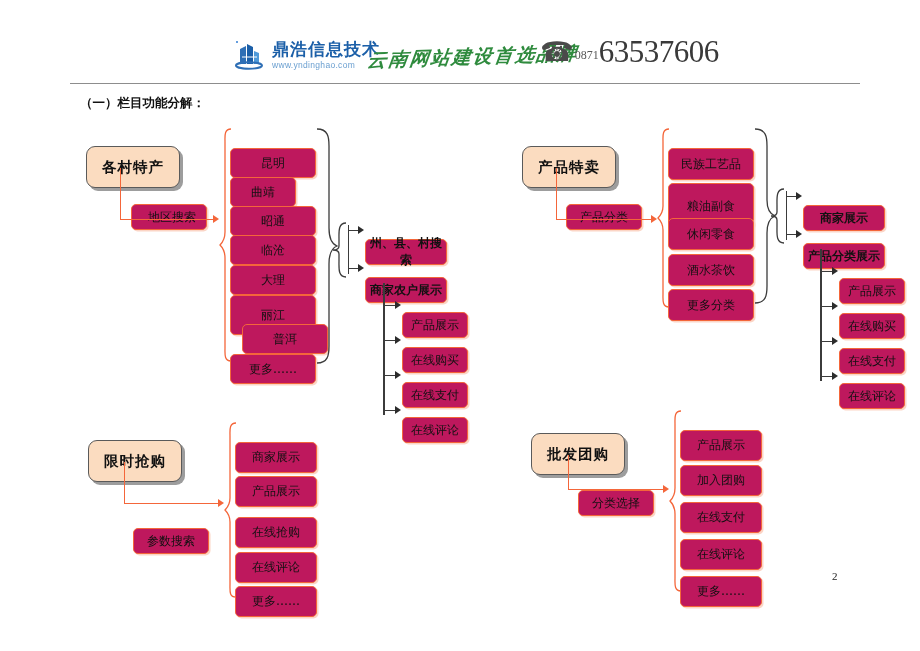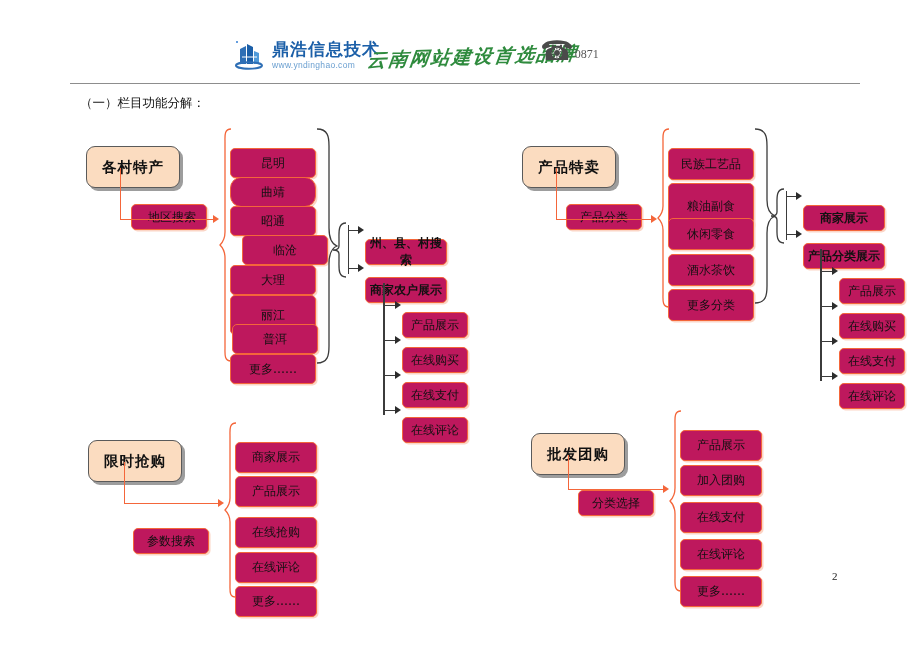--- a/index.html
+++ b/index.html
@@ -29,21 +29,21 @@
               transform:scaleX(-1);}
   .phone-area{font-family:"Liberation Serif",serif;font-size:12px;color:#575757;
               margin-bottom:3px;}
   .phone-num{font-family:"Liberation Serif",serif;font-size:31px;color:#3a3a3a;
              line-height:.9;letter-spacing:-.5px;}
   .rule{position:absolute;left:70px;top:83px;width:790px;height:0;
         border-top:1.6px solid #8d8d8d;}
 
   
   .section-title{position:absolute;left:80px;top:95px;font-size:12.5px;color:#111;
-                 font-family:"DejaVu Serif",serif;}
+                 font-family:"DejaVu Serif",serif;font-weight:bold;}
 
   
   .node{position:absolute;box-sizing:border-box;display:flex;align-items:center;
         justify-content:center;text-align:center;margin-top:20px;}
 
   
   .main-node{
     background:#fbdcc0;
     border:1.6px solid #5a5a5a;
     border-radius:9px;
@@ -105,20 +105,21 @@
         <span class="logo-cn">鼎浩信息技术</span>
         <span class="logo-url">www.yndinghao.com</span>
       </div>
     </div>
 
     <div class="slogan">云南网站建设首选品牌</div>
 
     <div class="phone-wrap">
       <span class="phone-icon">☎</span>
       <span class="phone-area">0871</span>
+      <span class="phone-num">63537606</span>
     </div>
 
     <div class="rule"></div>
   </div>
 
   <div class="section-title">（一）栏目功能分解：</div>
 
   <div>
 
     <div class="node main-node" style="left:86px;top:126px;width:94px;height:42px;">各村特产</div>
@@ -127,26 +128,26 @@
 
     <div class="ln v" style="left:120px;top:168px;height:52px;"></div>
     <div class="ln h" style="left:120px;top:219px;width:94px;"></div>
     <div class="arrow" style="left:213px;top:215px;"></div>
 
     <svg class="brace sbrace" style="left:219px;top:128px;" width="14" height="234">
       <path d="M12 1 C5 1 6 8 6 14 L6 104 C6 112 2 116 1 117 C2 118 6 122 6 130 L6 220 C6 226 5 233 12 233"></path>
     </svg>
 
     <div class="node obox" style="left:230px;top:128px;width:86px;height:30px;">昆明</div>
-    <div class="node obox" style="left:230px;top:157px;width:86px;height:30px;border-radius:11px;">曲靖</div>
+    <div class="node obox" style="left:230px;top:157px;width:66px;height:30px;">曲靖</div>
     <div class="node obox" style="left:230px;top:186px;width:86px;height:30px;">昭通</div>
-    <div class="node obox" style="left:242px;top:215px;width:86px;height:30px;">临沧</div>
+    <div class="node obox" style="left:230px;top:215px;width:86px;height:30px;">临沧</div>
     <div class="node obox" style="left:230px;top:245px;width:86px;height:30px;">大理</div>
     <div class="node obox" style="left:230px;top:275px;width:86px;height:40px;">丽江</div>
-    <div class="node obox" style="left:232px;top:304px;width:86px;height:30px;">普洱</div>
+    <div class="node obox" style="left:242px;top:304px;width:86px;height:30px;">普洱</div>
     <div class="node obox" style="left:230px;top:334px;width:86px;height:30px;">更多……</div>
 
     <svg class="brace" style="left:316px;top:128px;" width="22" height="236">
       <path d="M1 1 C12 1 13 9 13 18 L13 100 C13 110 16 116 21 118 C16 120 13 126 13 136 L13 218 C13 227 12 235 1 235"></path>
     </svg>
 
     <svg class="brace" style="left:332px;top:222px;" width="16" height="56">
       <path d="M14 1 C6 1 7 10 7 17 L7 24 C7 27 4 28 1 28 C4 28 7 29 7 32 L7 39 C7 46 6 55 14 55"></path>
     </svg>
 

